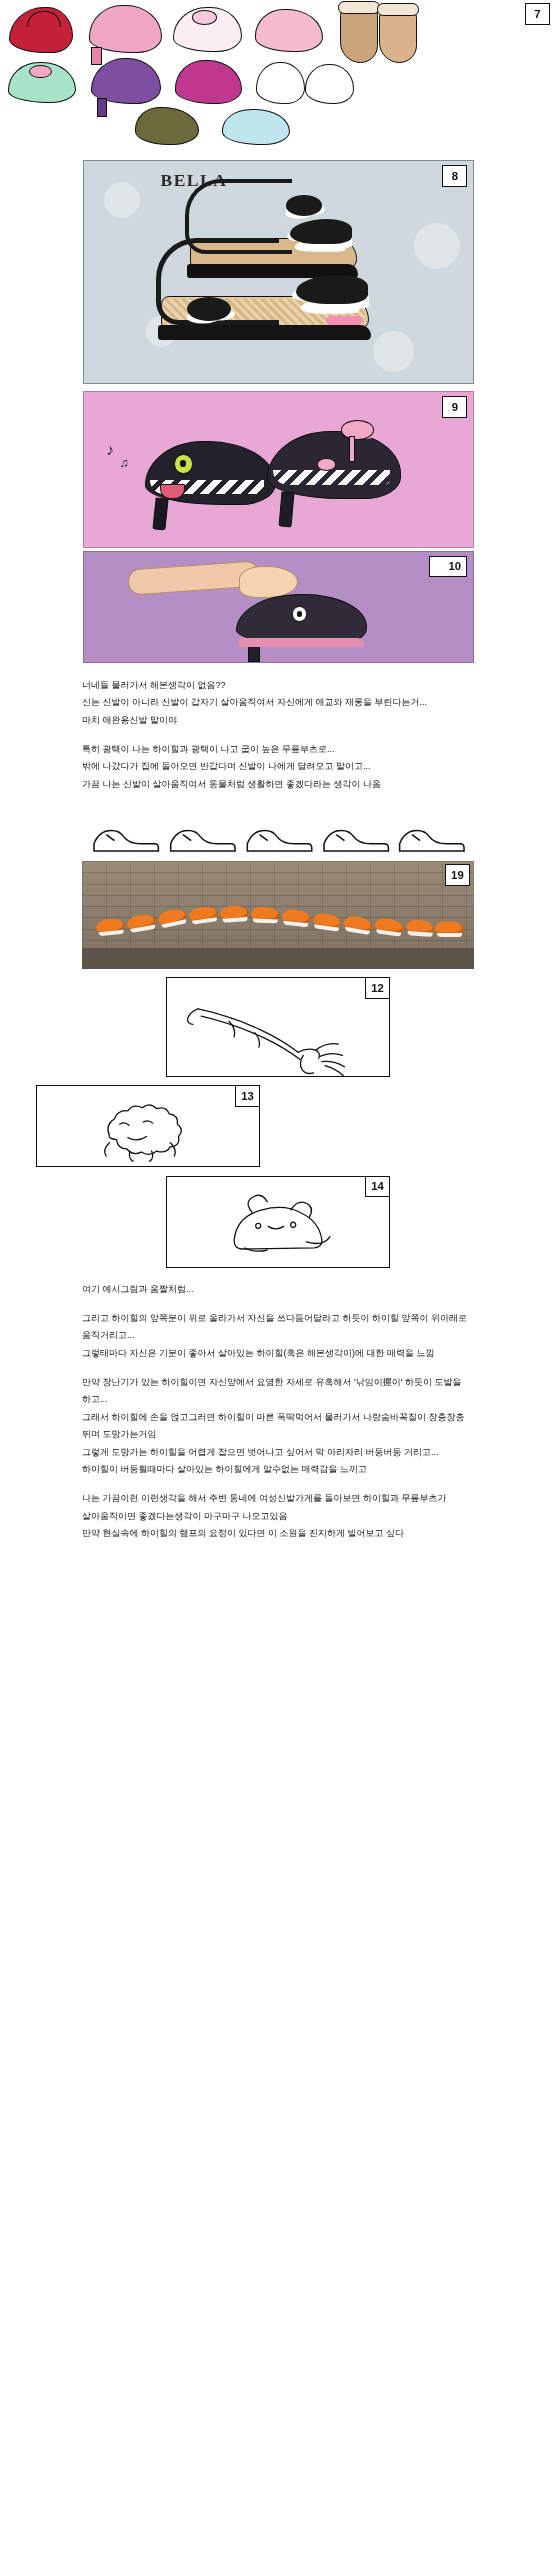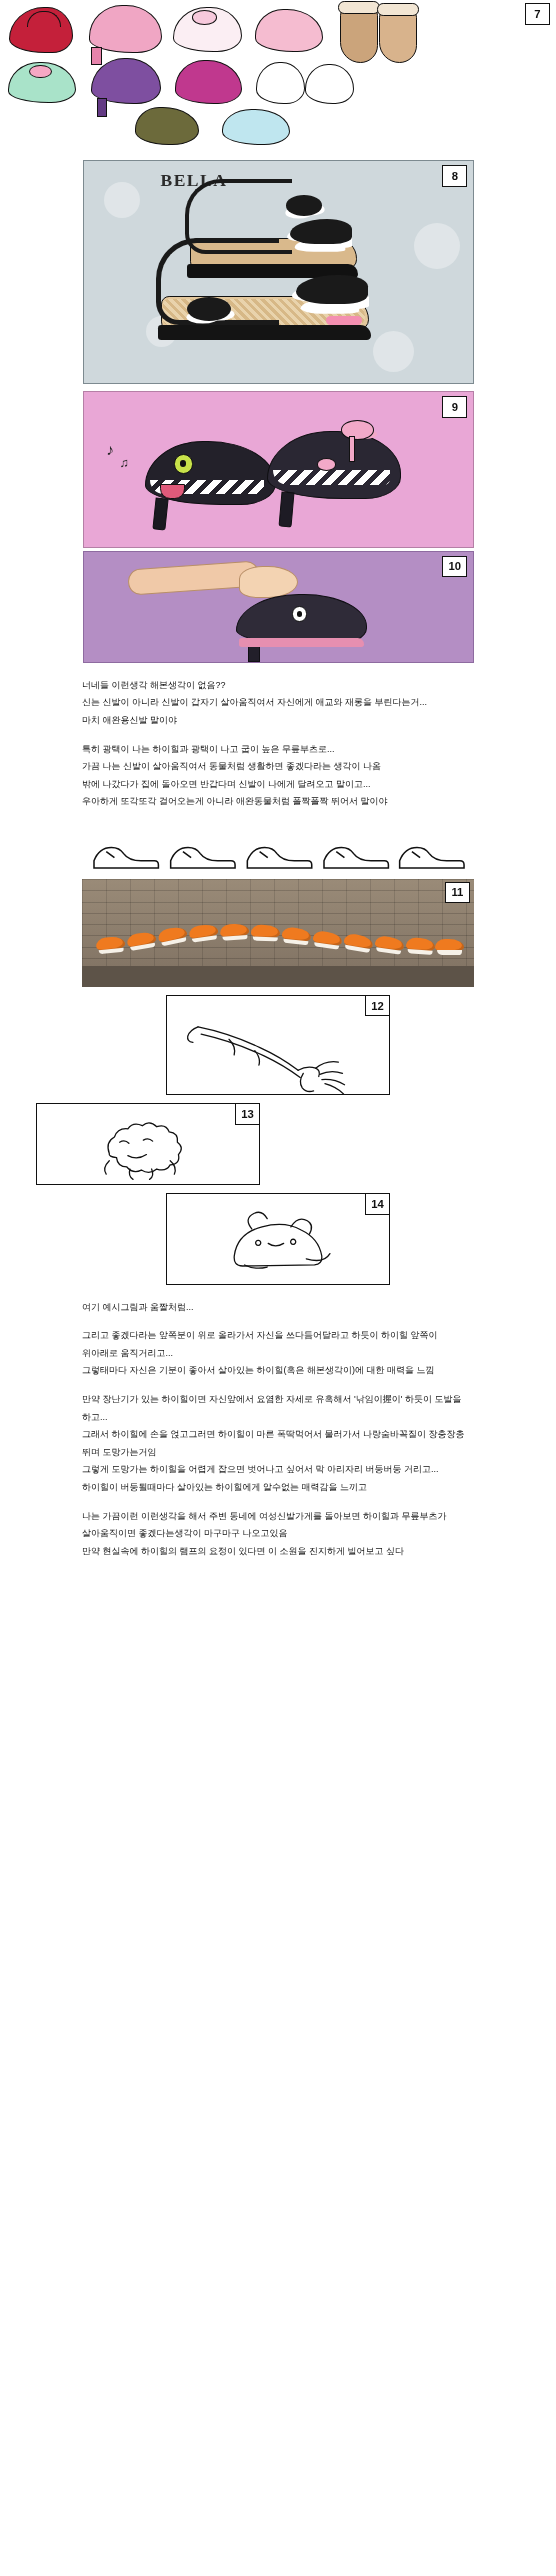--- a/index.html
+++ b/index.html
@@ -187,58 +187,57 @@
     <div style="position:absolute;left:196px;top:100px;width:11.3px;height:33px;background:#1d1b24;border:1.5px solid #0f0f12;border-radius:0 0 3.1px 3.1px;transform:rotate(5deg);"></div>
     <div style="position:absolute;left:189px;top:78px;width:117px;height:14.4px;
                 background:repeating-linear-gradient(135deg,#ffffff 0 6.2px,#2a2733 6.2px 11.3px);border-radius:0 0 9.3px 23px;"></div>
     <div style="position:absolute;left:257px;top:28px;width:31px;height:17.5px;background:#f2a9c8;border:1.5px solid #111;border-radius:50%;
                 box-shadow:8.2px 4.1px 0 -5.2px #f2a9c8;"></div>
     <div style="position:absolute;left:265px;top:44px;width:4.1px;height:24px;background:#f2a9c8;border:1px solid #111;"></div>
     <div style="position:absolute;left:233px;top:66px;width:17.5px;height:10.3px;background:#f2a9c8;border:1px solid #111;border-radius:50%;"></div>
   </div>
 
   <div class="panel p10">
-    <div class="badge" style="right:5.2px;top:3.1px;">10</div>
+    <div class="badge" style="right:5.2px;top:3.1px;padding-left:13px;">10</div>
     <div style="position:absolute;left:44px;top:12.4px;width:129px;height:24px;background:#f0c9a8;border:1.5px solid #b98f68;border-radius:12.4px;transform:rotate(-4deg);"></div>
     <div style="position:absolute;left:155px;top:13.4px;width:57px;height:30px;background:#f3d3b2;border:1.5px solid #b98f68;border-radius:40% 50% 50% 30%;"></div>
     <div style="position:absolute;left:152px;top:42px;width:129px;height:49px;background:#2f2b38;border:1.5px solid #100f14;border-radius:50% 50% 26% 62% / 74% 66% 34% 30%;"></div>
     <div style="position:absolute;left:164px;top:88px;width:10.3px;height:19.6px;background:#221f2a;border:1.5px solid #100f14;"></div>
     <div style="position:absolute;left:208px;top:54px;width:13.4px;height:13.4px;background:#ffffff;border:1.5px solid #111;border-radius:50%;"></div>
     <div style="position:absolute;left:213px;top:59px;width:5.2px;height:5.2px;background:#111;border-radius:50%;"></div>
     <div style="position:absolute;left:155px;top:86px;width:125px;height:8.2px;background:#e68fb0;border-radius:5.2px 12.4px 5.2px 5.2px;"></div>
   </div>
 
   <div class="textblock">
-    <p>너네들 이런생각 해본생각이 없음??</p>
+    <p>너네들 물러가서 해본생각이 없음??</p>
     <p>신는 신발이 아니라 신발이 갑자기 살아움직여서 자신에게 애교와 재롱을 부린다는거...</p>
     <p>마치 애완용신발 말이야</p>
     <div class="gap"></div>
     <p>특히 광택이 나는 하이힐과 광택이 나고 굽이 높은 무릎부츠로...</p>
+    <p>밖에 나갔다가 집에 돌아오면 반갑다며 신발이 나에게 달려오고 말이고...</p>
     <p>가끔 나는 신발이 살아움직여서 동물처럼 생활하면 좋겠다라는 생각이 나옴</p>
-    <p>밖에 나갔다가 집에 돌아오면 반갑다며 신발이 나에게 달려오고 말이고...</p>
-    <p>우아하게 또각또각 걸어오는게 아니라 애완동물처럼 폴짝폴짝 뛰어서 말이야</p>
   </div>
 
   <div style="width:392px;margin:14.4px auto 0 auto;position:relative;">
     <svg viewBox="0 0 760 90" style="display:block;width:392px;height:46px;">
       <g fill="none" stroke="#111" stroke-width="3">
         <path d="M20 70 q10 -26 34 -26 q16 0 24 12 q10 14 34 14 h26 q8 0 8 8 v6 h-126 z"></path>
         <path d="M170 70 q10 -26 34 -26 q16 0 24 12 q10 14 34 14 h26 q8 0 8 8 v6 h-126 z"></path>
         <path d="M320 70 q10 -26 34 -26 q16 0 24 12 q10 14 34 14 h26 q8 0 8 8 v6 h-126 z"></path>
         <path d="M470 70 q10 -26 34 -26 q16 0 24 12 q10 14 34 14 h26 q8 0 8 8 v6 h-126 z"></path>
         <path d="M618 70 q10 -26 34 -26 q16 0 24 12 q10 14 34 14 h26 q8 0 8 8 v6 h-126 z"></path>
         <path d="M44 52 l16 12 M194 52 l16 12 M344 52 l16 12 M494 52 l16 12 M642 52 l16 12"></path>
       </g>
     </svg>
   </div>
 
   <div class="panel p11">
     <div class="wall"></div>
     <div class="ground"></div>
-    <div class="badge" style="right:4.1px;top:3.1px;">11</div>
+    <div class="badge" style="right:4.1px;top:3.1px;">19</div>
 
     <div class="sneak" style="left:14.4px;top:58px;transform:rotate(-6deg);"></div>
     <div class="sneak" style="left:45px;top:54px;transform:rotate(-10deg);"></div>
     <div class="sneak" style="left:76px;top:49px;transform:rotate(-12deg);"></div>
     <div class="sneak" style="left:107px;top:46px;transform:rotate(-8deg);"></div>
     <div class="sneak" style="left:138px;top:45px;transform:rotate(-4deg);"></div>
     <div class="sneak" style="left:169px;top:46px;transform:rotate(2deg);"></div>
     <div class="sneak" style="left:200px;top:49px;transform:rotate(6deg);"></div>
     <div class="sneak" style="left:231px;top:53px;transform:rotate(8deg);"></div>
     <div class="sneak" style="left:262px;top:56px;transform:rotate(10deg);"></div>
@@ -294,21 +293,21 @@
         <path d="M244 88 a5 5 0 1 0 1 0"></path>
         <path d="M270 126 q34 10 46 -10"></path>
         <path d="M150 138 q20 10 44 4"></path>
       </g>
     </svg>
   </div>
 
   <div class="textblock">
     <p>여기 예시그림과 움짤처럼...</p>
     <div class="gap"></div>
-    <p>그리고 좋겠다라는 앞쪽분이 위로 올라가서 자신을 쓰다듬어달라고 하듯이 하이힐 앞쪽이 위아래로 움직거리고...</p>
+    <p>그리고 하이힐의 앞쪽분이 위로 올라가서 자신을 쓰다듬어달라고 하듯이 하이힐 앞쪽이 위아래로 움직거리고...</p>
     <p>그렇태마다 자신은 기분이 좋아서 살아있는 하이힐(혹은 해본생각이)에 대한 매력을 느낌</p>
     <div class="gap"></div>
     <p>만약 장난기가 있는 하이힐이면 자신앞에서 요염한 자세로 유혹해서 '낚임이握이' 하듯이 도발을 하고...</p>
     <p>그래서 하이힐에 손을 얹고그러면 하이힐이 마른 폭딱먹어서 물러가서 나랑숨바꼭질이 장충장총 뛰며 도망가는거임</p>
     <p>그렇게 도망가는 하이힐을 어렵게 잡으면 벗어나고 싶어서 막 아리자리 버둥버둥 거리고...</p>
     <p>하이힐이 버둥될때마다 살아있는 하이힐에게 알수없는 매력감을 느끼고</p>
     <div class="gap"></div>
     <p>나는 가끔이런 이런생각을 해서 주변 동네에 여성신발가게를 돌아보면 하이힐과 무릎부츠가 살아움직이면 좋겠다는생각이 마구마구 나오고있음</p>
     <p>만약 현실속에 하이힐의 램프의 요정이 있다면 이 소원을 진지하게 빌어보고 싶다</p>
   </div>

